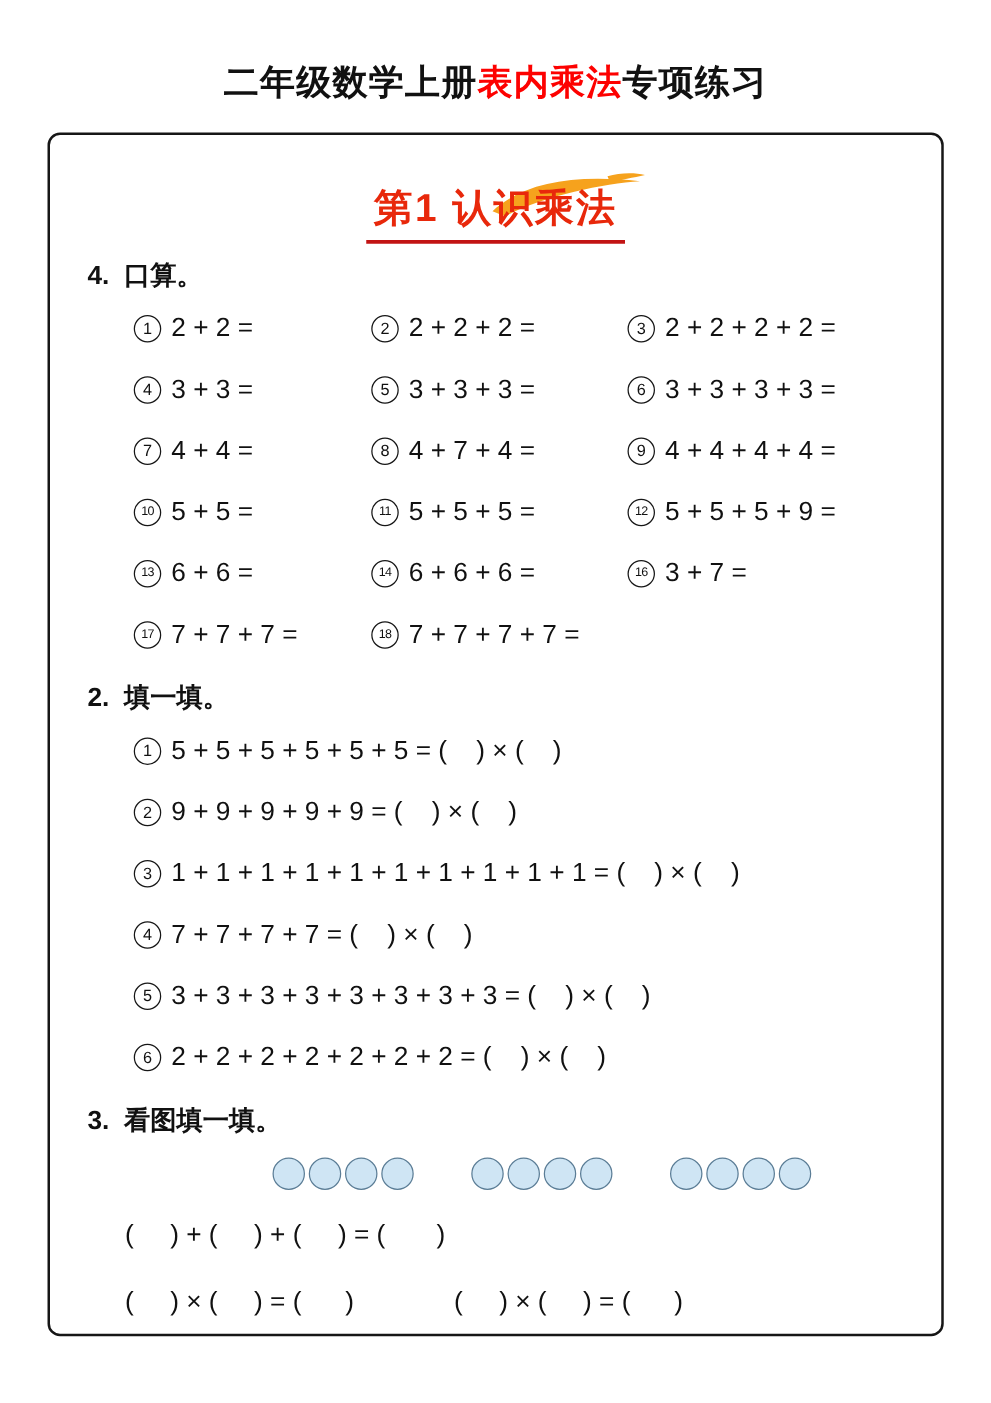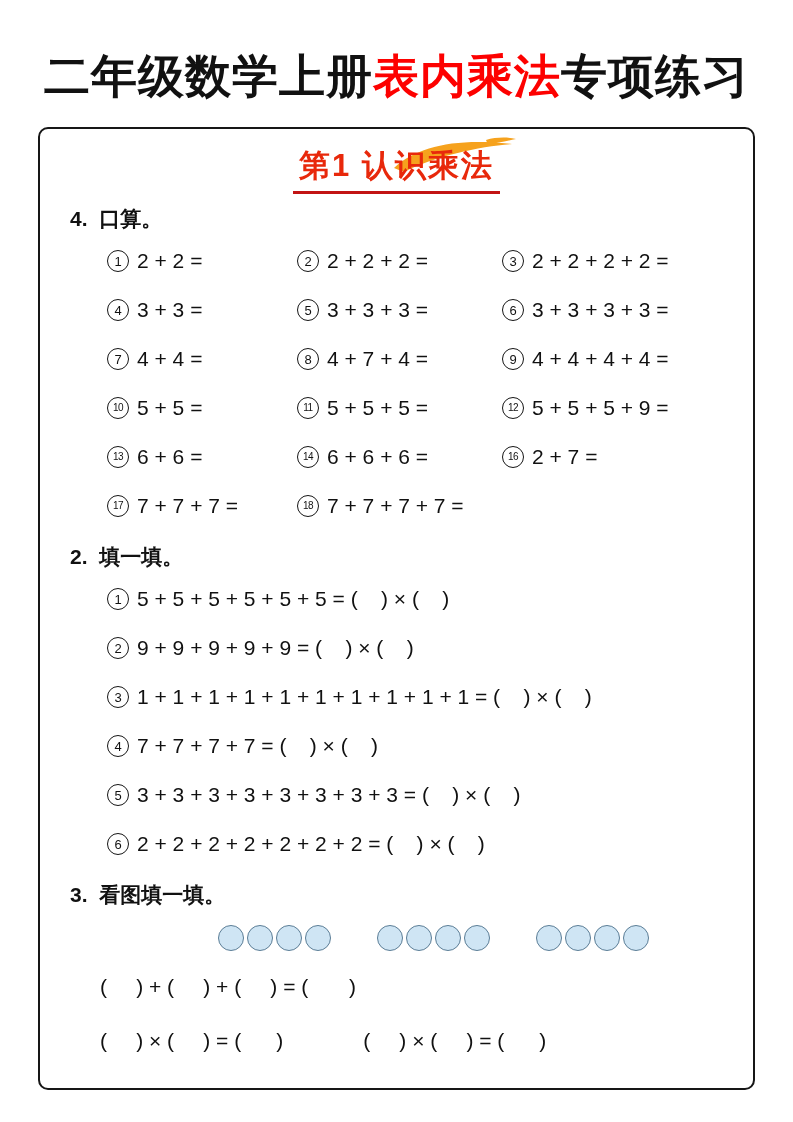--- a/index.html
+++ b/index.html
@@ -11,40 +11,40 @@
     font-family: "Liberation Sans", "DejaVu Sans", sans-serif;
     color: var(--ink, #111111);
   }
   .page { position: relative; width: 793px; height: 1122px; }
 
   
   .title {
     margin: 0;
     padding-top: 50px;
     text-align: center;
-    font-size: 46px;
+    font-size: 28px;
     font-weight: 700;
     letter-spacing: 1px;
     line-height: 1.15;
   }
   .title .red { color: var(--title-accent, #fd0100); }
 
   
   .sheet {
     position: relative;
     width: 717px;
     height: 963px;
     margin: 24px auto 0;
     border: 2.4px solid #161616;
     border-radius: 10px;
     padding-top: 16px;
   }
 
   
-  .header-wrap { text-align: center; height: 48px; }
+  .header-wrap { text-align: center; height: 48px; margin-top: 22px; }
   .header-text {
     position: relative;
     display: inline-block;
     font-size: 31px;
     font-weight: 700;
     color: var(--header-red, #e8280b);
     padding: 0 6px 4px;
     border-bottom: 3px solid var(--header-underline, #c21414);
     letter-spacing: 2px;
   }
@@ -191,21 +191,21 @@
         <div class="prob">
           <span class="cnum wide">13</span>
           <span class="expr">6 + 6 =</span>
         </div>
         <div class="prob">
           <span class="cnum wide">14</span>
           <span class="expr">6 + 6 + 6 =</span>
         </div>
         <div class="prob">
           <span class="cnum wide">16</span>
-          <span class="expr">2 + 7 =</span>
+          <span class="expr">3 + 7 =</span>
         </div>
         <div class="prob">
           <span class="cnum wide">17</span>
           <span class="expr">7 + 7 + 7 =</span>
         </div>
         <div class="prob">
           <span class="cnum wide">18</span>
           <span class="expr">7 + 7 + 7 + 7 =</span>
         </div>
       </div>

